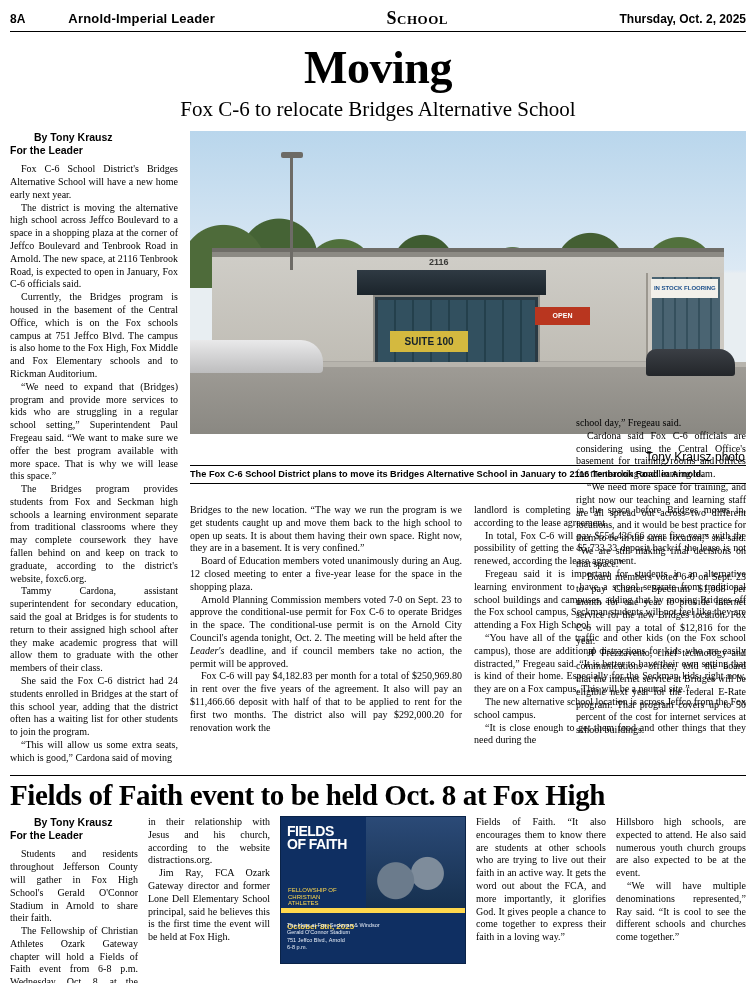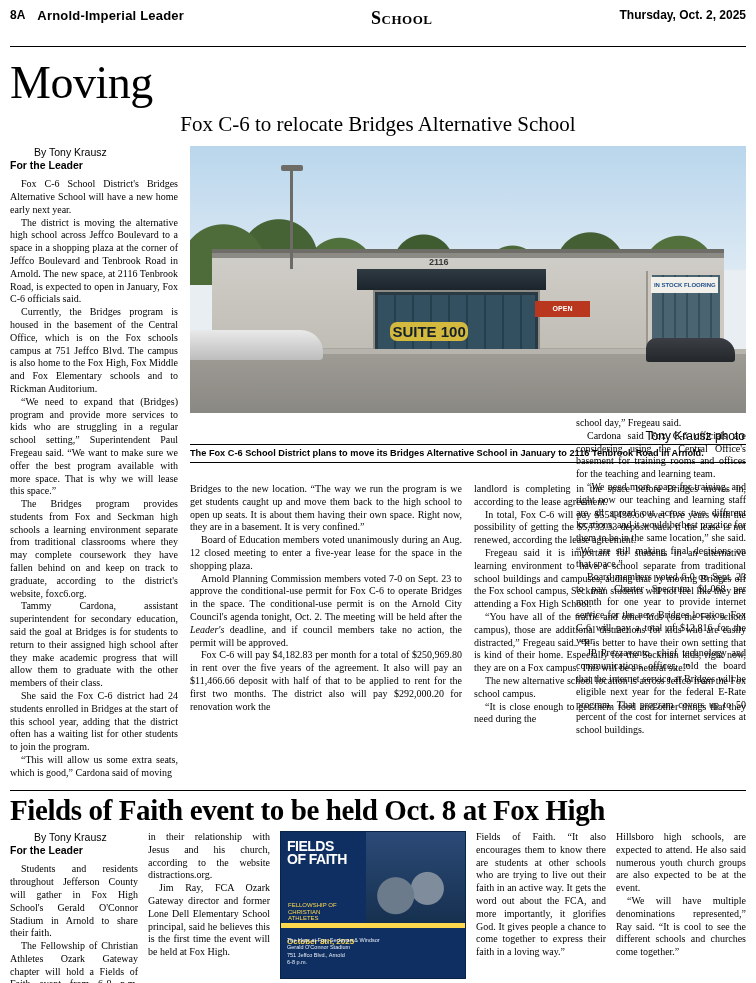--- a/index.html
+++ b/index.html
@@ -14,23 +14,24 @@
     overflow: hidden;
   }
   .page {
     position: relative;
     width: 756px; height: 983px;
     padding: 8px 10px 0 10px;
   }
   
   .masthead {
     display: flex;
-    align-items: flex-start;
+    align-items: center;
     border-bottom: 1.5px solid #000;
-    padding-bottom: 17px;
+    padding-bottom: 2px;
+    gap: 31px;
   }
   .mh-page {
     font-family: "Liberation Sans", sans-serif;
     font-weight: bold;
     font-size: 12px;
     margin-right: 12px;
   }
   .mh-paper {
     font-family: "Liberation Sans", sans-serif;
     font-weight: bold;
@@ -46,41 +47,42 @@
     font-variant: small-caps;
     letter-spacing: 0.5px;
   }
   .mh-date {
     font-family: "Liberation Sans", sans-serif;
     font-weight: bold;
     font-size: 12px;
   }
   
   .headline {
+    text-align: center;
     font-size: 46px;
-    font-weight: normal;
+    font-weight: bold;
     line-height: 1.04;
     margin: 12px 0 2px 0;
     letter-spacing: -0.5px;
   }
   .subhead {
     text-align: center;
     font-size: 21px;
     line-height: 1.1;
     margin: 6px 0 10px 0;
   }
   
   .story1 {
     display: grid;
     grid-template-columns: 168px 1fr 1fr;
     column-gap: 12px;
   }
   .byline-name {
     font-family: "Liberation Sans", sans-serif;
-    font-weight: normal;
+    font-weight: bold;
     font-size: 10.5px;
     line-height: 1.25;
     padding-left: 24px;
   }
   .byline-title {
     font-family: "Liberation Sans", sans-serif;
     font-weight: bold;
     font-size: 10.5px;
     line-height: 1.25;
     margin-bottom: 6px;
@@ -96,21 +98,21 @@
   p.body.noindent { text-indent: 0; }
   .col { }
   
   .photo-wrap {
     grid-column: 2 / span 2;
     position: relative;
   }
   .photo {
     position: relative;
     width: 100%;
-    height: 267px;
+    height: 303px;
     overflow: hidden;
     background: linear-gradient(#cfe3f2 0%, #dfeaf4 46%, #e8eef2 47%, #e8eef2 100%);
   }
   
   .ph-sky {
     position:absolute; left:0; top:0; width:100%; height:46%;
     background: linear-gradient(#b9d6ec, #dce9f4);
   }
   .ph-trees {
     position:absolute; left:0; top:18%; width:100%; height:34%;
@@ -143,22 +145,22 @@
     background: #2a3a44;
     border: 2px solid #8d8b85;
   }
   .ph-store-glass {
     position:absolute; inset:3px;
     background: repeating-linear-gradient(90deg,#32505f 0 16px,#24404c 16px 18px);
   }
   .ph-sign {
     position:absolute; left:36%; top:66%; width:14%; height:7%;
     background: #d4b93f; color:#14212b;
-    font-family:"Liberation Sans", sans-serif; font-weight:bold; font-size:15px;
-    display:flex; align-items:center; justify-content:center;border-radius:7px;
+    font-family:"Liberation Sans", sans-serif; font-weight:bold; font-size:10px;
+    display:flex; align-items:center; justify-content:center;
   }
   .ph-sign2 {
     position:absolute; left:62%; top:58%; width:10%; height:6%;
     background: #b9361f; color:#fff;
     font-family:"Liberation Sans", sans-serif; font-weight:bold; font-size:7px;
     display:flex; align-items:center; justify-content:center;
   }
   .ph-addr {
     position:absolute; left:43%; top:41.5%;
     font-family:"Liberation Sans", sans-serif; font-weight:bold; font-size:9px; color:#3a3a38;

